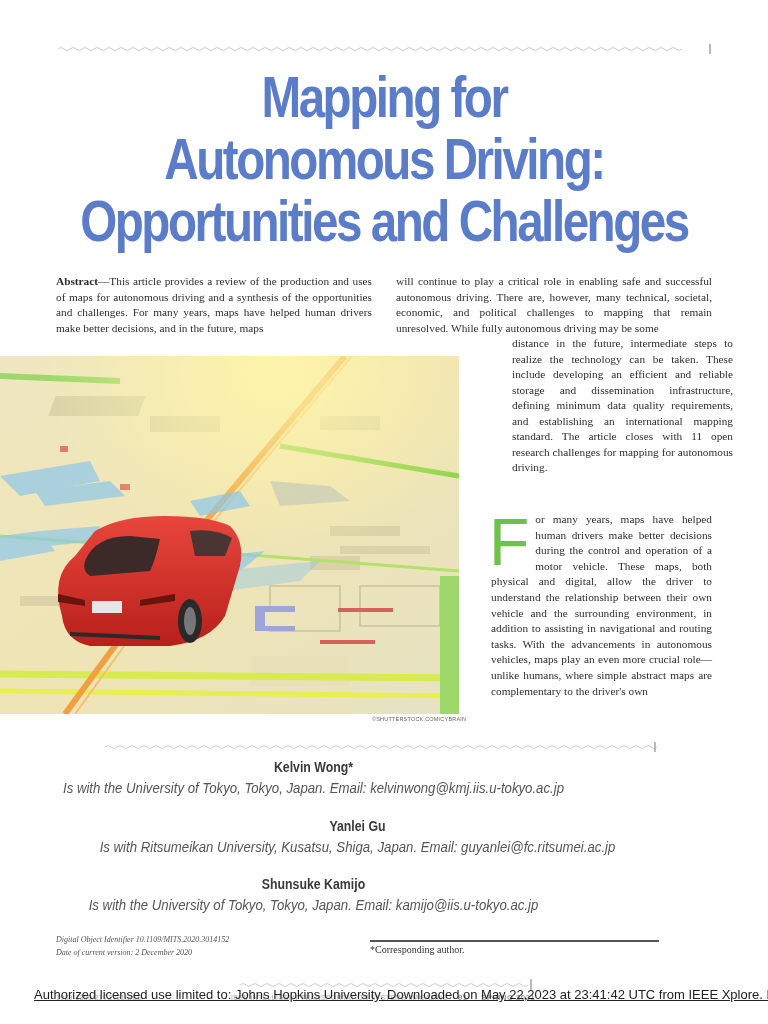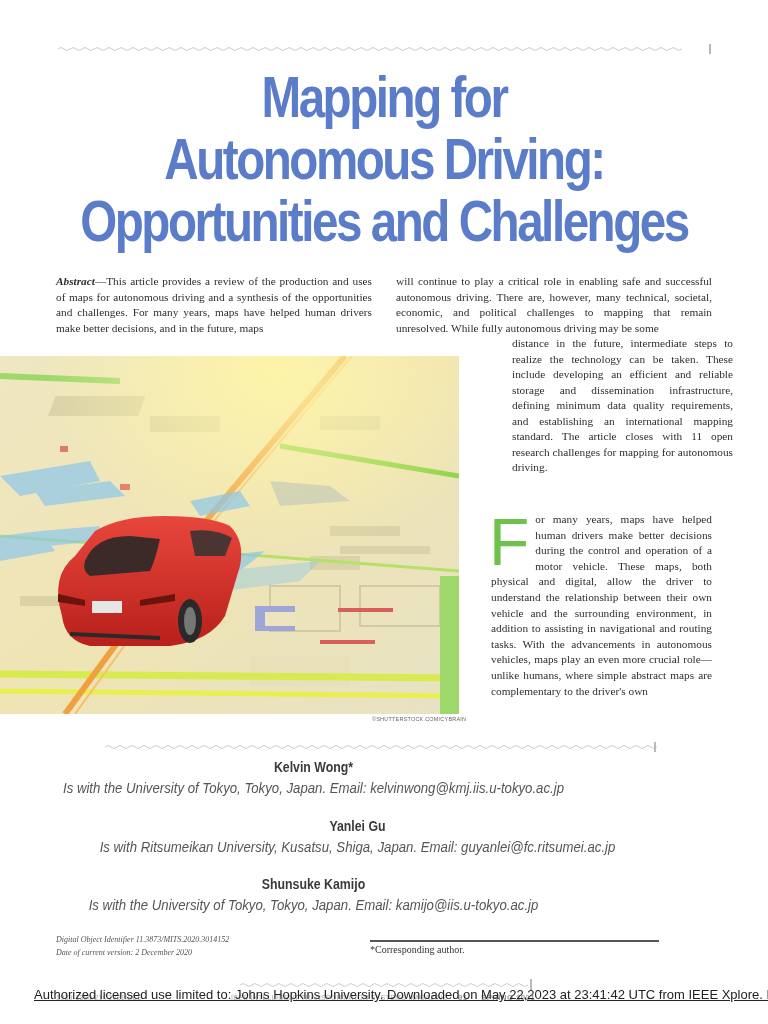--- a/index.html
+++ b/index.html
@@ -10,21 +10,21 @@
 
   .title { position: absolute; left: 0; width: 768px; top: 66px; text-align: center; color: #5b7cc9;
     font-family: "Liberation Sans", sans-serif; font-weight: bold; font-size: 58px; line-height: 62px;
     letter-spacing: -3px; transform: scaleX(0.82); transform-origin: 384px 0; }
   .title div { white-space: nowrap; }
 
   .abstract { position: absolute; font-size: 11.3px; line-height: 15.5px; text-align: justify; color: #2e2e2e; }
   .abstract-left { left: 56px; top: 274px; width: 316px; }
   .abstract-right { left: 396px; top: 274px; width: 316px; font-family: Liberation Serif, serif; }
   .abstract-cont { left: 512px; top: 336px; width: 221px; }
-  .abstract .label { font-style: italic; font-weight: bold; }
+  .abstract .label { font-weight: bold; }
 
   .hero-image { position: absolute; left: 0; top: 356px; width: 459px; height: 358px; overflow: hidden; background: #efe9c6; }
   .credit { position: absolute; left: 372px; top: 716px; font-family: "Liberation Sans", sans-serif; font-size: 5.5px; color: #666; letter-spacing: 0.2px; }
 
   .body-text { position: absolute; left: 491px; top: 512px; width: 221px; font-size: 11.3px; line-height: 15.6px; text-align: justify; color: #2e2e2e; }
   .dropcap { float: left; font-family: "Liberation Sans", sans-serif; font-size: 66px; line-height: 56px; color: #6cc24a; margin: 2px 6px 0 -2px; font-weight: normal; }
 
   .authors { position: absolute; left: 0; width: 627px; text-align: center; font-family: "Liberation Sans", sans-serif; }
   .author-name { font-weight: bold; font-size: 14px; color: #3a3a3a; transform: scaleX(0.88); }
   .author-aff { font-style: italic; font-size: 15px; color: #555; transform: scaleX(0.88); margin-top: 4px; white-space: nowrap; }
@@ -156,21 +156,21 @@
 <div class="authors" style="top:818px;margin-left:44px;">
   <div class="author-name">Yanlei Gu</div>
   <div class="author-aff">Is with Ritsumeikan University, Kusatsu, Shiga, Japan. Email: guyanlei@fc.ritsumei.ac.jp</div>
 </div>
 <div class="authors" style="top:876px;">
   <div class="author-name">Shunsuke Kamijo</div>
   <div class="author-aff">Is with the University of Tokyo, Tokyo, Japan. Email: kamijo@iis.u-tokyo.ac.jp</div>
 </div>
 
 <div class="meta">
-  <div>Digital Object Identifier 11.3873/MITS.2020.3014152</div>
+  <div>Digital Object Identifier 10.1109/MITS.2020.3014152</div>
   <div>Date of current version: 2 December 2020</div>
 </div>
 <div class="footnote-rule"></div>
 <div class="footnote">*Corresponding author.</div>
 
 <div class="wavy-rule" style="left:240px; top:979px; width:293px;">
   <svg width="293" height="12" viewBox="0 0 293 12">
     <path d="M0 6 q3 -3 6 0 t6 0 t6 0 t6 0 t6 0 t6 0 t6 0 t6 0 t6 0 t6 0 t6 0 t6 0 t6 0 t6 0 t6 0 t6 0 t6 0 t6 0 t6 0 t6 0 t6 0 t6 0 t6 0 t6 0 t6 0 t6 0 t6 0 t6 0 t6 0 t6 0 t6 0 t6 0 t6 0 t6 0 t6 0 t6 0 t6 0 t6 0 t6 0 t6 0 t6 0 t6 0 t6 0 t6 0 t6 0 t6 0 t6 0 t6 0" fill="none" stroke="#c8c8c8" stroke-width="0.9"></path>
     <rect x="290" y="0" width="2" height="12" fill="#bbb"></rect>
   </svg>

